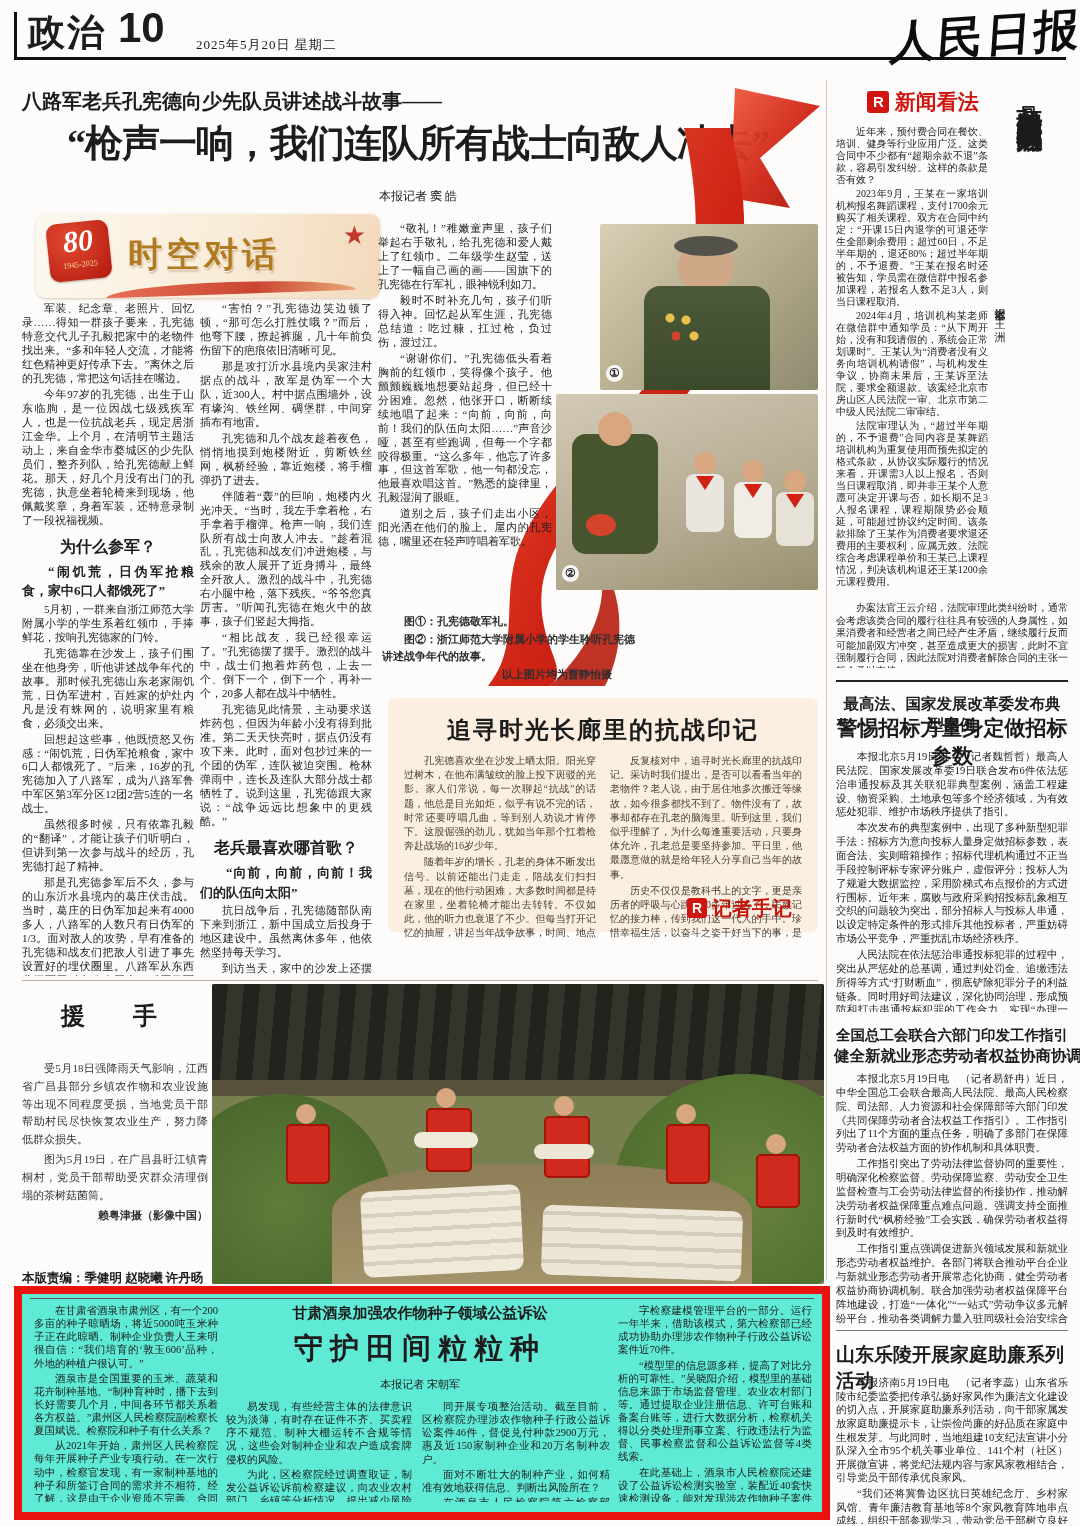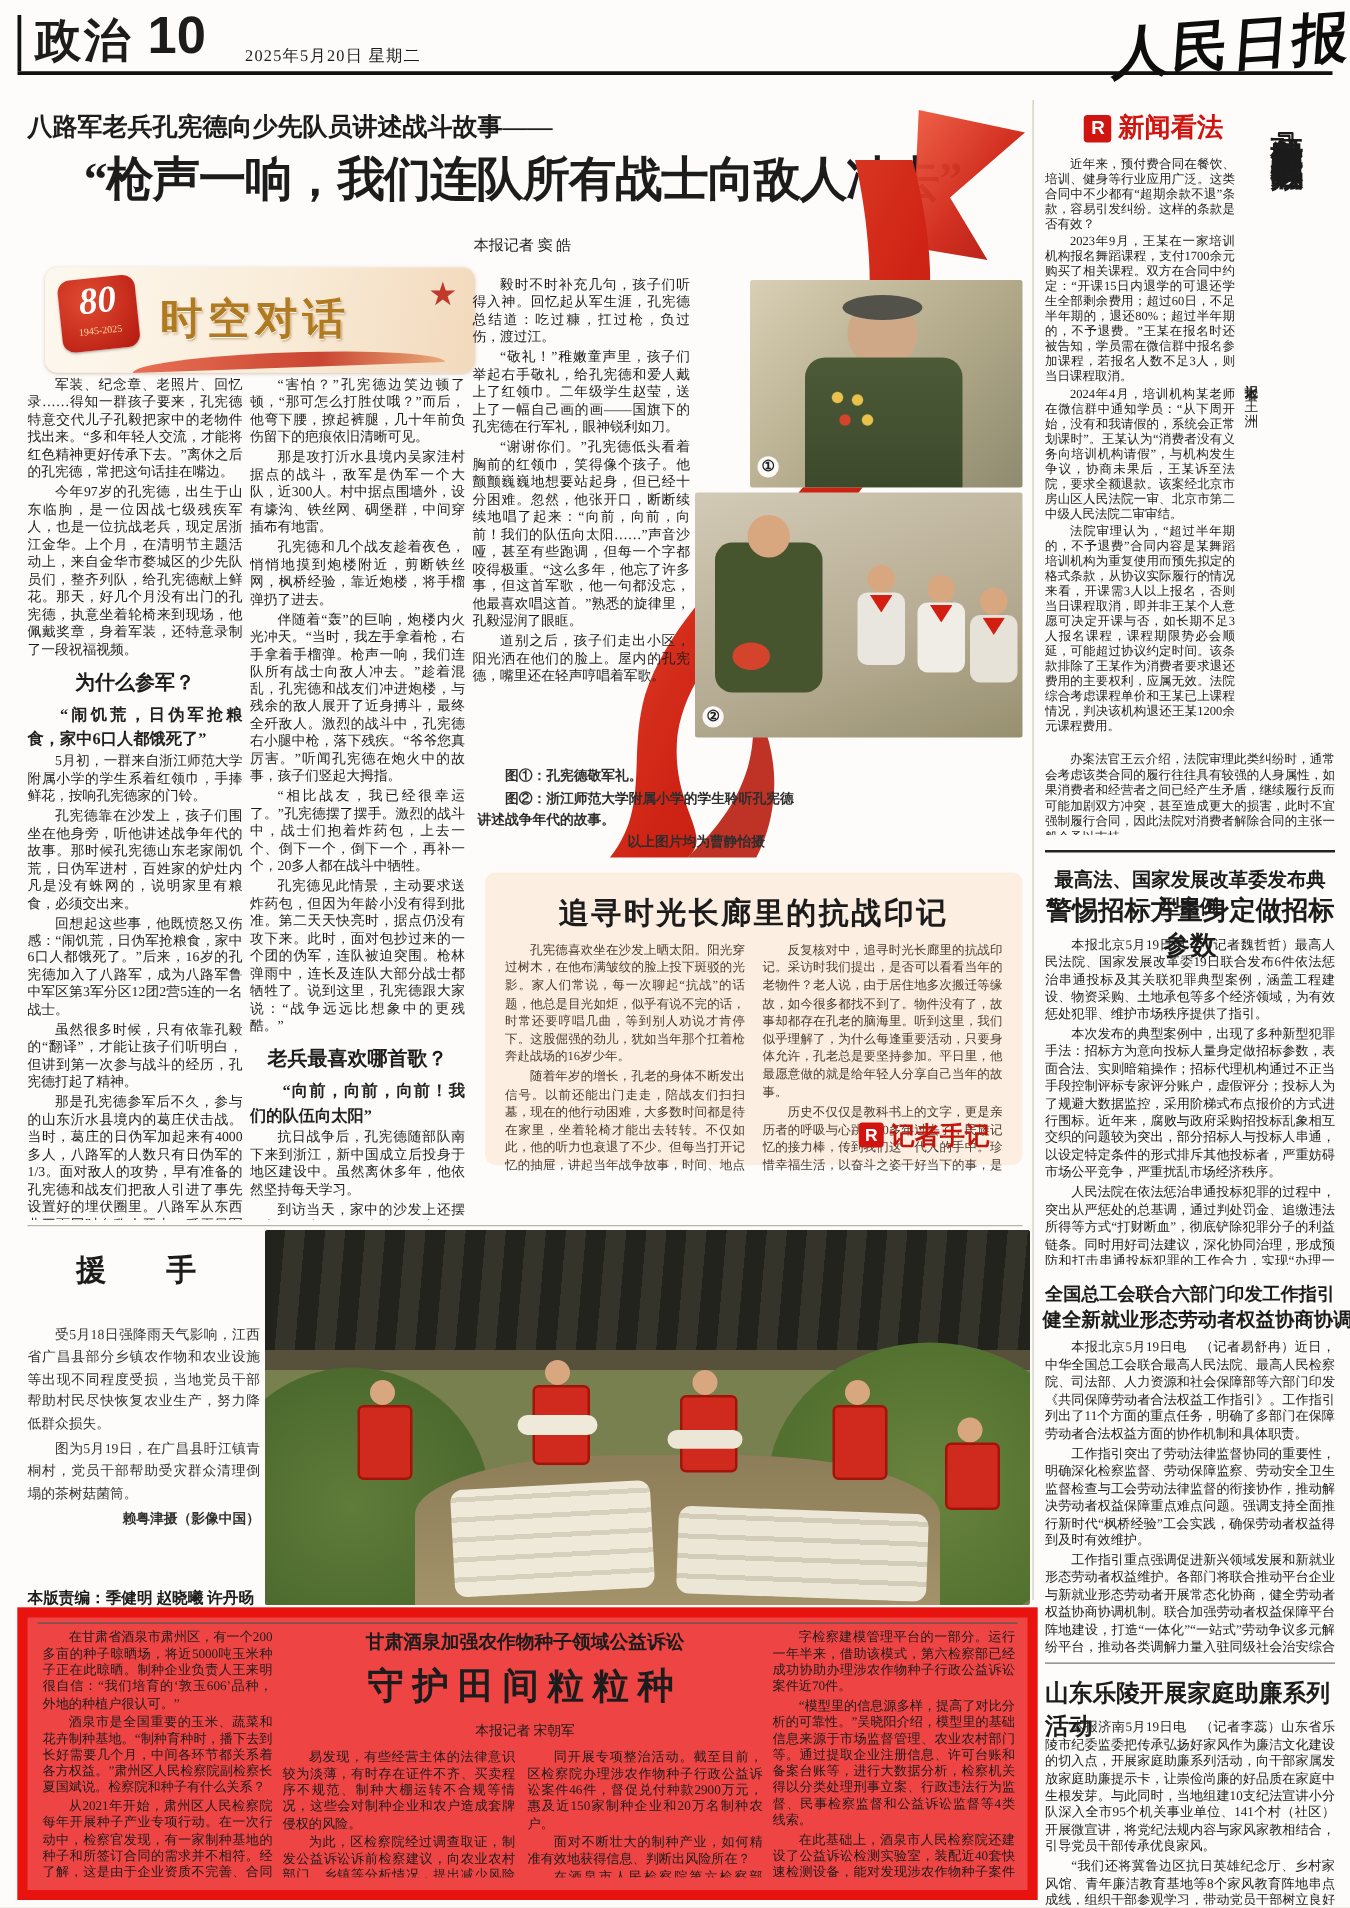--- a/index.html
+++ b/index.html
@@ -28,21 +28,21 @@
                  transform:rotate(-2deg);opacity:.85;}
   
   .photo{overflow:hidden;border-radius:2px;}
   .circlenum{position:absolute;width:17px;height:17px;border-radius:50%;background:rgba(255,255,255,.92);
              color:#222;font-size:12px;line-height:17px;text-align:center;font-weight:700;}
   .head{position:absolute;border-radius:50%;background:#d8a780;}
   .vest{position:absolute;background:#cf2a1d;border-radius:5px;border:2px solid #a31408;}
   
   #note-box{background:#fcefe2;border-radius:8px;}
   
-  #seed-box{border:8px solid #e8120f;background:#ef4444;box-sizing:border-box;}
+  #seed-box{border:8px solid #e8120f;background:#5eead4;box-sizing:border-box;}
   .vert{writing-mode:vertical-rl;}
   .caption{font-size:11px;line-height:1.6;color:#2e2e2e;}
   .kickline{font-weight:700;}
 </style>
 </head>
 <body>
 
 <div id="page">
 
   <div class="abs rule" style="left:14px;top:12px;width:3px;height:45px;"></div>
@@ -100,22 +100,22 @@
     <p>伴随着“轰”的巨响，炮楼内火光冲天。“当时，我左手拿着枪，右手拿着手榴弹。枪声一响，我们连队所有战士向敌人冲去。”趁着混乱，孔宪德和战友们冲进炮楼，与残余的敌人展开了近身搏斗，最终全歼敌人。激烈的战斗中，孔宪德右小腿中枪，落下残疾。“爷爷您真厉害。”听闻孔宪德在炮火中的故事，孩子们竖起大拇指。</p>
     <p>“相比战友，我已经很幸运了。”孔宪德摆了摆手。激烈的战斗中，战士们抱着炸药包，上去一个、倒下一个，倒下一个，再补一个，20多人都在战斗中牺牲。</p>
     <p>孔宪德见此情景，主动要求送炸药包，但因为年龄小没有得到批准。第二天天快亮时，据点仍没有攻下来。此时，面对包抄过来的一个团的伪军，连队被迫突围。枪林弹雨中，连长及连队大部分战士都牺牲了。说到这里，孔宪德跟大家说：“战争远远比想象中的更残酷。”</p>
     <div class="subhead">老兵最喜欢哪首歌？</div>
     <p class="quote" style="text-indent:2em;">“向前，向前，向前！我们的队伍向太阳”</p>
     <p>抗日战争后，孔宪德随部队南下来到浙江，新中国成立后投身于地区建设中。虽然离休多年，他依然坚持每天学习。</p>
     <p>到访当天，家中的沙发上还摆放着报纸和一副放大镜。孔宪德一边说，孔</p>
   </div>
 
   <div class="abs col just body11" style="left:378px;top:222px;width:174px;height:372px;z-index:2;">
+    <p>“敬礼！”稚嫩童声里，孩子们举起右手敬礼，给孔宪德和爱人戴上了红领巾。二年级学生赵莹，送上了一幅自己画的画——国旗下的孔宪德在行军礼，眼神锐利如刀。</p>
     <p>毅时不时补充几句，孩子们听得入神。回忆起从军生涯，孔宪德总结道：吃过糠，扛过枪，负过伤，渡过江。</p>
-    <p>“敬礼！”稚嫩童声里，孩子们举起右手敬礼，给孔宪德和爱人戴上了红领巾。二年级学生赵莹，送上了一幅自己画的画——国旗下的孔宪德在行军礼，眼神锐利如刀。</p>
     <p>“谢谢你们。”孔宪德低头看着胸前的红领巾，笑得像个孩子。他颤颤巍巍地想要站起身，但已经十分困难。忽然，他张开口，断断续续地唱了起来：“向前，向前，向前！我们的队伍向太阳……”声音沙哑，甚至有些跑调，但每一个字都咬得极重。“这么多年，他忘了许多事，但这首军歌，他一句都没忘，他最喜欢唱这首。”熟悉的旋律里，孔毅湿润了眼眶。</p>
     <p>道别之后，孩子们走出小区，阳光洒在他们的脸上。屋内的孔宪德，嘴里还在轻声哼唱着军歌。</p>
   </div>
 
   <div class="abs photo" style="left:600px;top:224px;width:218px;height:166px;z-index:2;background:linear-gradient(135deg,#d9cfb5,#b2aa8a 55%,#8f8b70);">
     <div class="abs" style="left:78px;top:16px;width:56px;height:52px;border-radius:50% 50% 46% 46%;background:#cfa queda88;background:#cfa888;"></div>
     <div class="abs" style="left:74px;top:12px;width:64px;height:20px;border-radius:50%;background:#53524a;"></div>
     <div class="abs" style="left:44px;top:62px;width:126px;height:104px;border-radius:16px 16px 0 0;background:linear-gradient(180deg,#4d5a38,#3c4a2c);"></div>
     <div class="abs" style="left:62px;top:86px;width:42px;height:40px;background:radial-gradient(circle at 8px 8px,#e8c24a 4px,transparent 5px),radial-gradient(circle at 24px 10px,#e8c24a 4px,transparent 5px),radial-gradient(circle at 14px 26px,#d4442c 4px,transparent 5px),radial-gradient(circle at 32px 26px,#e8c24a 4px,transparent 5px);"></div>
     <div class="circlenum" style="left:6px;bottom:8px;">①</div>

